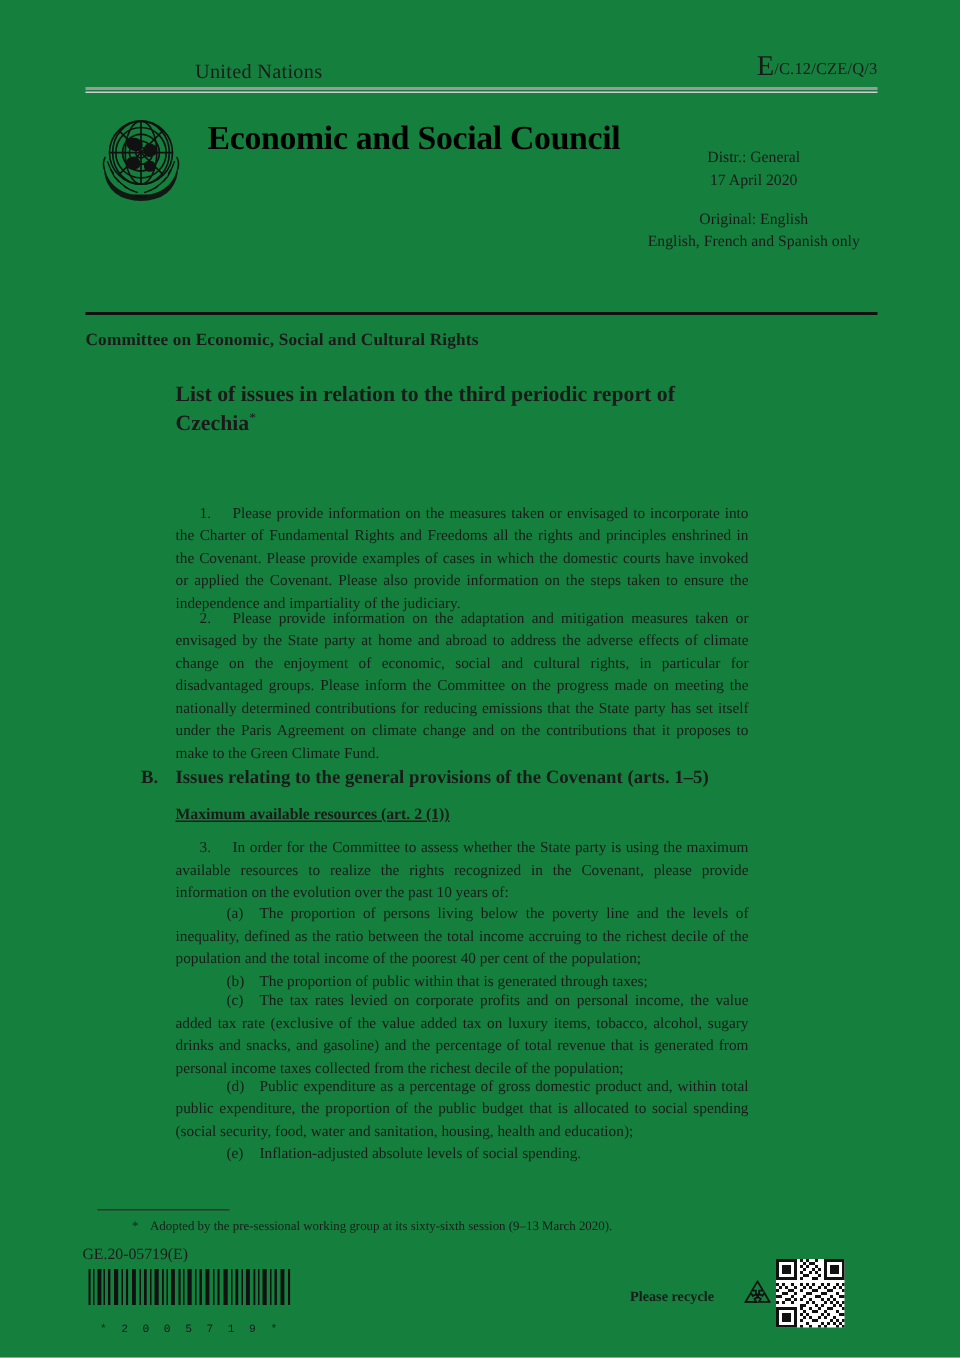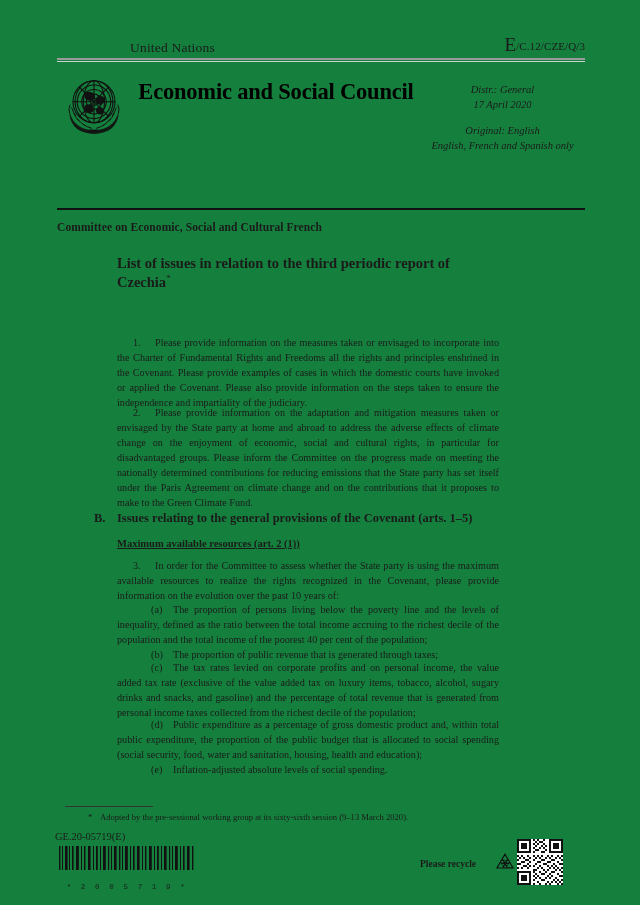--- a/index.html
+++ b/index.html
@@ -81,22 +81,21 @@
     margin-top: 10px;
     flex: 1 1 auto;
     padding-left: 3px;
     white-space: nowrap;
     color: #000;
   }
   .distr-block {
     flex: 0 0 165px;
     font-size: 10.5px;
     line-height: 1.42;
-    margin-top: 14px;
-    font-style: italic;
+    margin-top: 30px;
   }
   .distr-block .gap { height: 11px; }
 
   
   .rule-thick {
     position: absolute;
     left: 57px;
     top: 208px;
     width: 528px;
     height: 2px;
@@ -299,38 +298,38 @@
         <div class="gap"></div>
         <div>Original: English</div>
         <div>English, French and Spanish only</div>
       </div>
 
     </div>
   </div>
 
   <div class="rule-thick"></div>
 
-  <div class="committee">Committee on Economic, Social and Cultural French</div>
+  <div class="committee">Committee on Economic, Social and Cultural Rights</div>
 
   <div class="doc-title"><span>List of issues in relation to the third periodic report of Czechia</span><span class="star">*</span></div>
 
 
   <div class="para" style="top:336px;"><span class="num">1.</span><span>Please provide information on the measures taken or envisaged to incorporate into the Charter of Fundamental Rights and Freedoms all the rights and principles enshrined in the Covenant. Please provide examples of cases in which the domestic courts have invoked or applied the Covenant. Please also provide information on the steps taken to ensure the independence and impartiality of the judiciary.</span></div>
 
   <div class="para" style="top:406px;"><span class="num">2.</span><span>Please provide information on the adaptation and mitigation measures taken or envisaged by the State party at home and abroad to address the adverse effects of climate change on the enjoyment of economic, social and cultural rights, in particular for disadvantaged groups. Please inform the Committee on the progress made on meeting the nationally determined contributions for reducing emissions that the State party has set itself under the Paris Agreement on climate change and on the contributions that it proposes to make to the Green Climate Fund.</span></div>
 
   <div class="sec-head" style="top:511px;"><span class="sec-letter">B.</span><span>Issues relating to the general provisions of the Covenant (arts. 1–5)</span></div>
 
   <div class="sub-head" style="top:538px;text-decoration:underline;">Maximum available resources (art. 2 (1))</div>
 
   <div class="para" style="top:559px;"><span class="num">3.</span><span>In order for the Committee to assess whether the State party is using the maximum available resources to realize the rights recognized in the Covenant, please provide information on the evolution over the past 10 years of:</span></div>
 
   <div class="para" style="top:603px;"><span class="lbl">(a)</span><span>The proportion of persons living below the poverty line and the levels of inequality, defined as the ratio between the total income accruing to the richest decile of the population and the total income of the poorest 40 per cent of the population;</span></div>
 
-  <div class="para" style="top:648px;"><span class="lbl">(b)</span><span>The proportion of public revenue that is generated through taxes;</span></div>
+  <div class="para" style="top:648px;"><span class="lbl">(b)</span><span>The proportion of public within that is generated through taxes;</span></div>
 
   <div class="para" style="top:661px;"><span class="lbl">(c)</span><span>The tax rates levied on corporate profits and on personal income, the value added tax rate (exclusive of the value added tax on luxury items, tobacco, alcohol, sugary drinks and snacks, and gasoline) and the percentage of total revenue that is generated from personal income taxes collected from the richest decile of the population;</span></div>
 
   <div class="para" style="top:718px;"><span class="lbl">(d)</span><span>Public expenditure as a percentage of gross domestic product and, within total public expenditure, the proportion of the public budget that is allocated to social spending (social security, food, water and sanitation, housing, health and education);</span></div>
 
   <div class="para" style="top:763px;"><span class="lbl">(e)</span><span>Inflation-adjusted absolute levels of social spending.</span></div>
 
   <div class="fn-rule"></div>
   <div class="footnote"><span class="fstar">*</span><span>Adopted by the pre-sessional working group at its sixty-sixth session (9–13 March 2020).</span></div>
 

